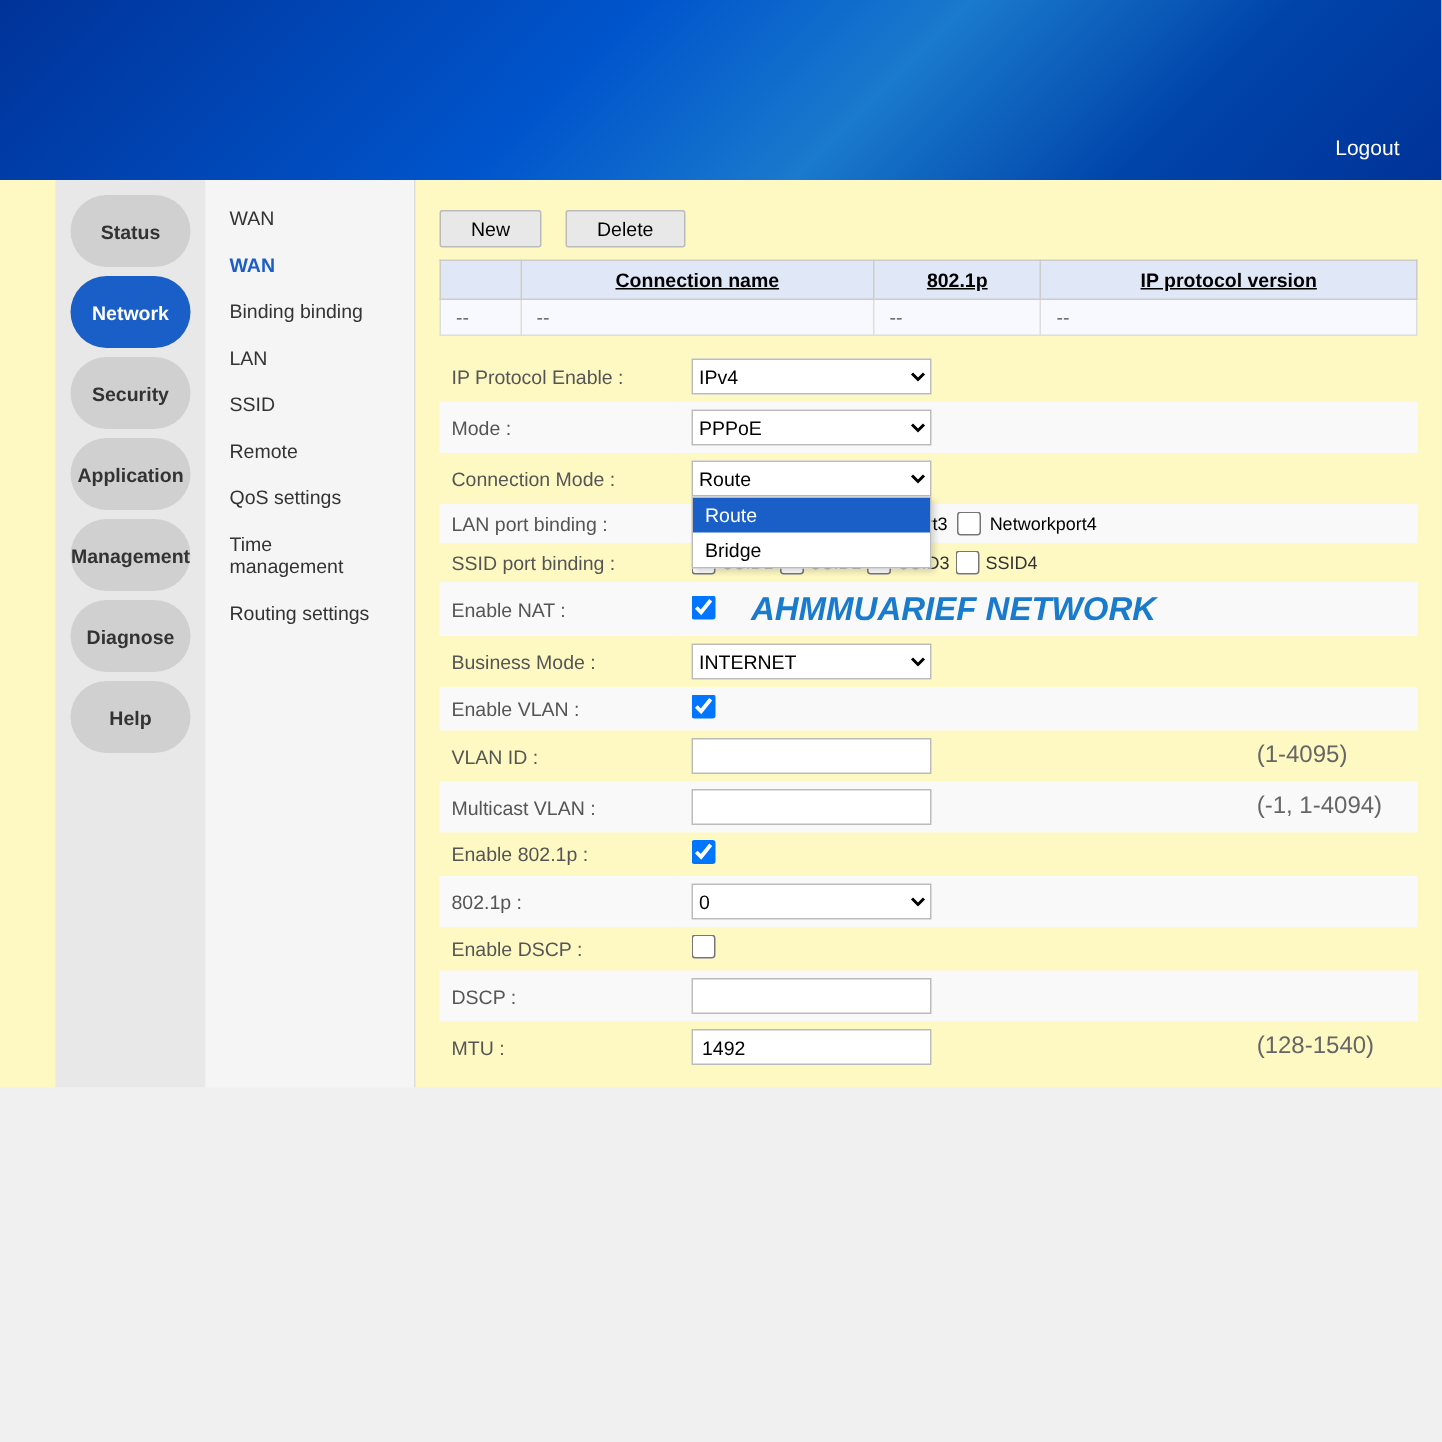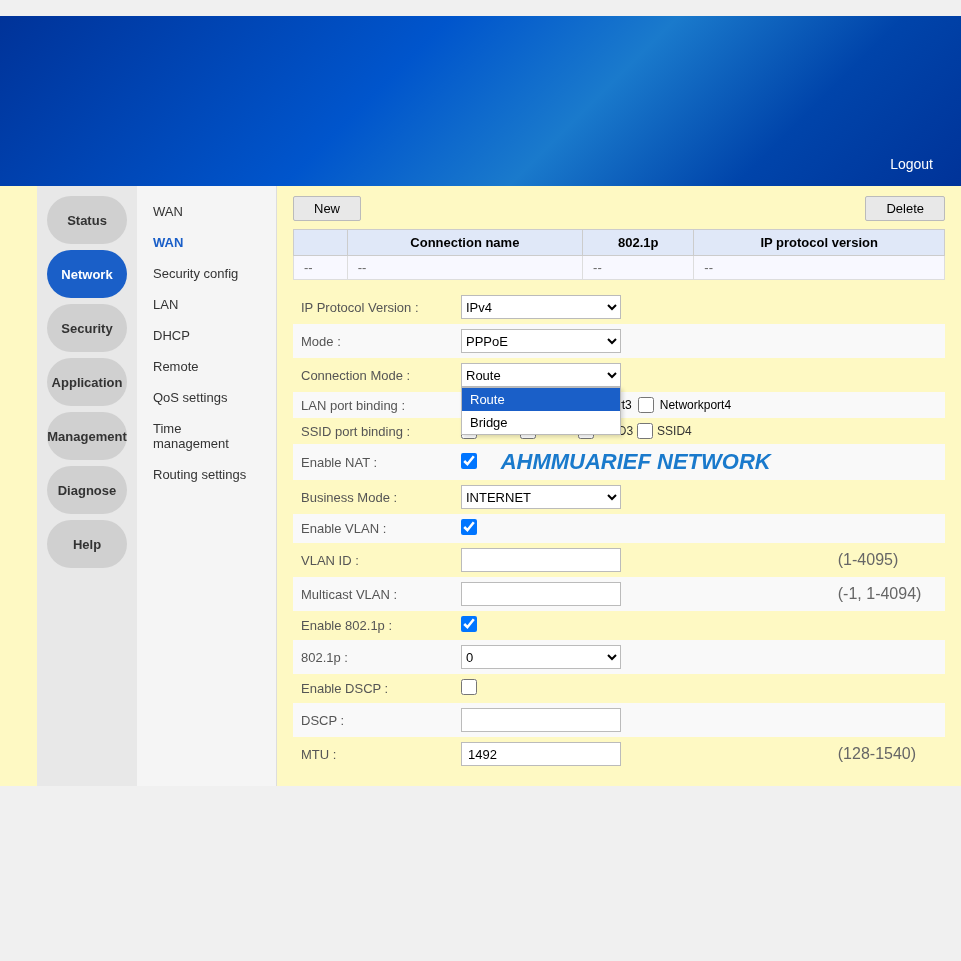--- a/index.html
+++ b/index.html
@@ -1,26 +1,25 @@
 <!DOCTYPE html>
 <html><head>
   <meta charset="utf-8">
   <style>
     * { box-sizing: border-box; margin: 0; padding: 0; }
     body { font-family: Arial, sans-serif; font-size: 13px; background: #f0f0f0; }
 
     .top-banner {
-      height: 170px;
+      height: 120px;
       background: linear-gradient(135deg, #003399 0%, #0055cc 40%, #1a7acc 60%, #0044aa 80%, #003399 100%);
       position: relative;
       display: flex;
       align-items: flex-end;
       justify-content: flex-end;
       padding: 10px 20px;
-      margin-top: 16px;
     }
     .logout-btn {
       color: white;
       background: transparent;
       border: none;
       font-size: 14px;
       cursor: pointer;
       padding: 4px 8px;
     }
 
@@ -80,23 +79,24 @@
 
     
     .content {
       flex: 1;
       padding: 10px 16px;
       overflow-x: auto;
     }
 
     .action-bar {
       display: flex;
-      justify-content: space-between;
-      gap: 4px;
+      justify-content: flex-start;
+      gap: 16px;
       margin-bottom: 8px;
+      margin-top: 10px;
     }
     .action-btn {
       padding: 4px 20px;
       background: #e8e8e8;
       border: 1px solid #bbb;
       cursor: pointer;
       font-size: 13px;
       border-radius: 2px;
     }
 
@@ -104,20 +104,21 @@
       width: 100%;
       border-collapse: collapse;
       margin-bottom: 10px;
       font-size: 13px;
     }
     table.conn-table th {
       background: #e0e8f8;
       border: 1px solid #ccc;
       padding: 5px 10px;
       text-align: center;
+      text-decoration: underline;
     }
     table.conn-table td {
       border: 1px solid #ddd;
       padding: 4px 10px;
       background: #f8f8ff;
       color: #666;
     }
 
     .form-table {
       width: 100%;
@@ -231,23 +232,23 @@
     <button class="nav-btn">Security</button>
     <button class="nav-btn">Application</button>
     <button class="nav-btn">Management</button>
     <button class="nav-btn">Diagnose</button>
     <button class="nav-btn">Help</button>
   </div>
 
   <div class="submenu">
     <div class="submenu-item">WAN</div>
     <div class="submenu-item active">WAN</div>
-    <div class="submenu-item">Security config</div>
+    <div class="submenu-item">Binding binding</div>
     <div class="submenu-item">LAN</div>
-    <div class="submenu-item">DHCP</div>
+    <div class="submenu-item">SSID</div>
     <div class="submenu-item">Remote</div>
     <div class="submenu-item">QoS settings</div>
     <div class="submenu-item">Time management</div>
     <div class="submenu-item">Routing settings</div>
   </div>
 
   <div class="content">
 
     <div class="action-bar">
       <button class="action-btn">New</button>
@@ -269,21 +270,21 @@
           <td>--</td>
           <td>--</td>
           <td>--</td>
         </tr>
       </tbody>
     </table>
 
     <table class="form-table">
       <tbody>
         <tr>
-          <td>IP Protocol Version :</td>
+          <td>IP Protocol Enable :</td>
           <td>
             <select class="form-select">
               <option>IPv4</option>
             </select>
           </td>
           <td></td>
         </tr>
         <tr>
           <td>Mode :</td>
           <td>

